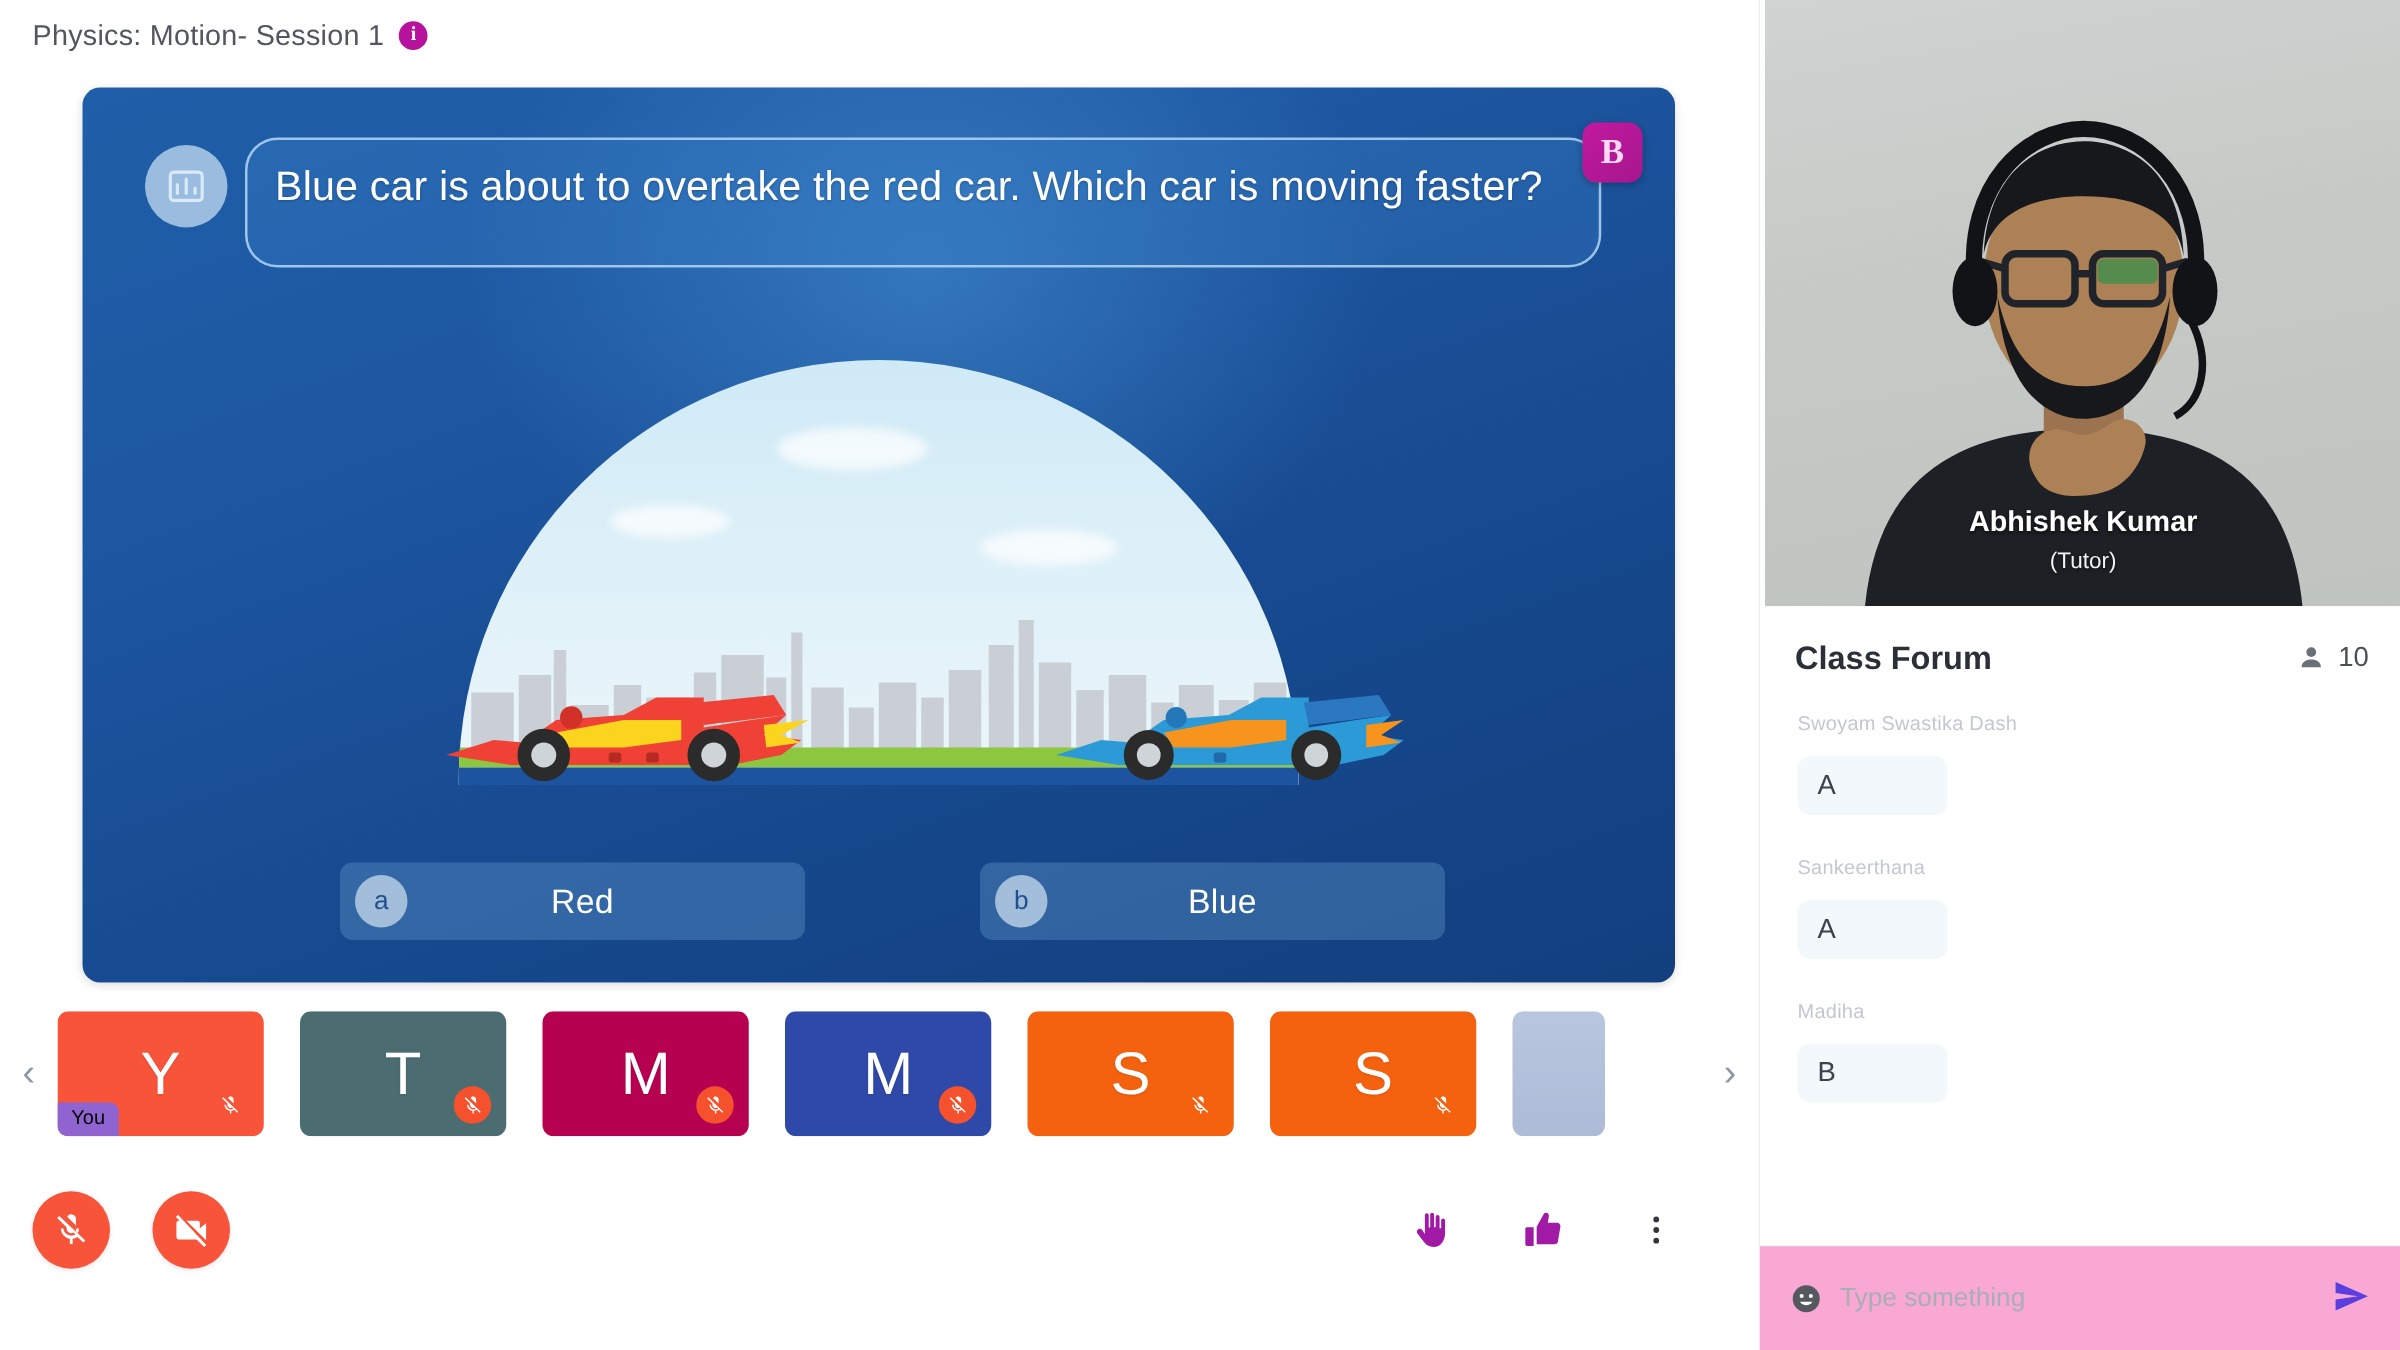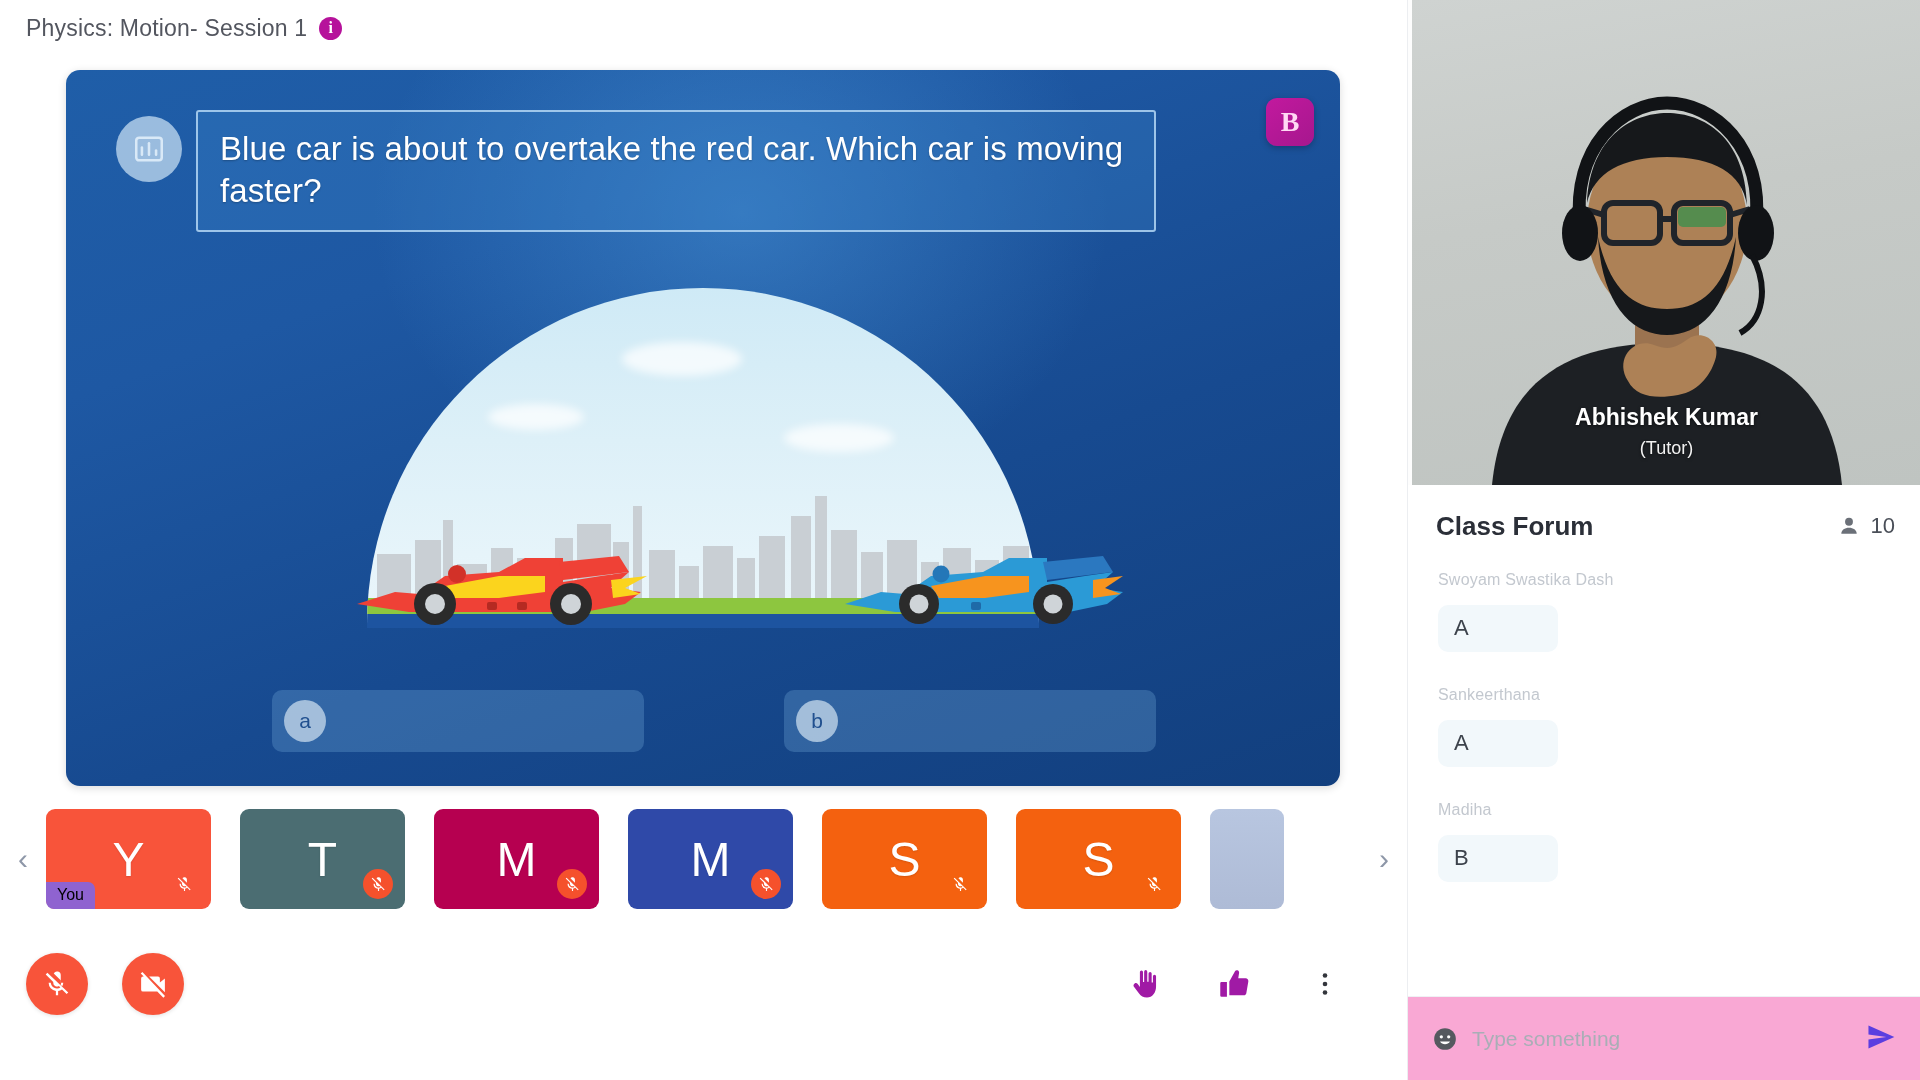--- a/index.html
+++ b/index.html
@@ -54,23 +54,23 @@
   .q-icon {
     position: absolute; left: 50px; top: 46px;
     width: 66px; height: 66px; border-radius: 50%;
     background: rgba(190,215,238,.78);
     display: flex; align-items: center; justify-content: center;
   }
   .q-icon svg { width: 34px; height: 34px; }
 
   #question-box {
     position: absolute; left: 130px; top: 40px;
-    width: 960px; min-height: 104px;
+    width: 1085px; min-height: 104px;
     border: 2px solid rgba(180,214,243,.85);
-    border-radius: 3px;
+    border-radius: 26px;
     background: rgba(61,133,201,.30);
     padding: 16px 22px 18px 22px;
   }
   #question-text {
     color: #ffffff; font-size: 33px; line-height: 1.27;
     letter-spacing: .1px;
     text-shadow: 0 1px 2px rgba(0,0,0,.25);
   }
 
   #brand-badge {
@@ -356,23 +356,25 @@
               <circle cx="214" cy="60" r="9.5" fill="#cfd4d8"></circle>
             <circle cx="102" cy="30" r="8.5" fill="#2477b8"></circle>
             <rect x="132" y="58" width="10" height="8" rx="2" fill="#1f6aa8"></rect>
           </svg>
         </div>
       </div>
 
       <div class="options">
         <div class="opt opt-a">
           <div class="opt-bullet">a</div>
+          <div class="opt-label">Red</div>
         </div>
         <div class="opt opt-b">
           <div class="opt-bullet">b</div>
+          <div class="opt-label">Blue</div>
         </div>
       </div>
     </div>
 
     <div id="strip">
       <button class="strip-arrow">‹</button>
       <div id="tiles">
           <div class="tile" style="background: rgb(248, 84, 58);">
             <span class="letter">Y</span>
             <span class="mic-off plain">

